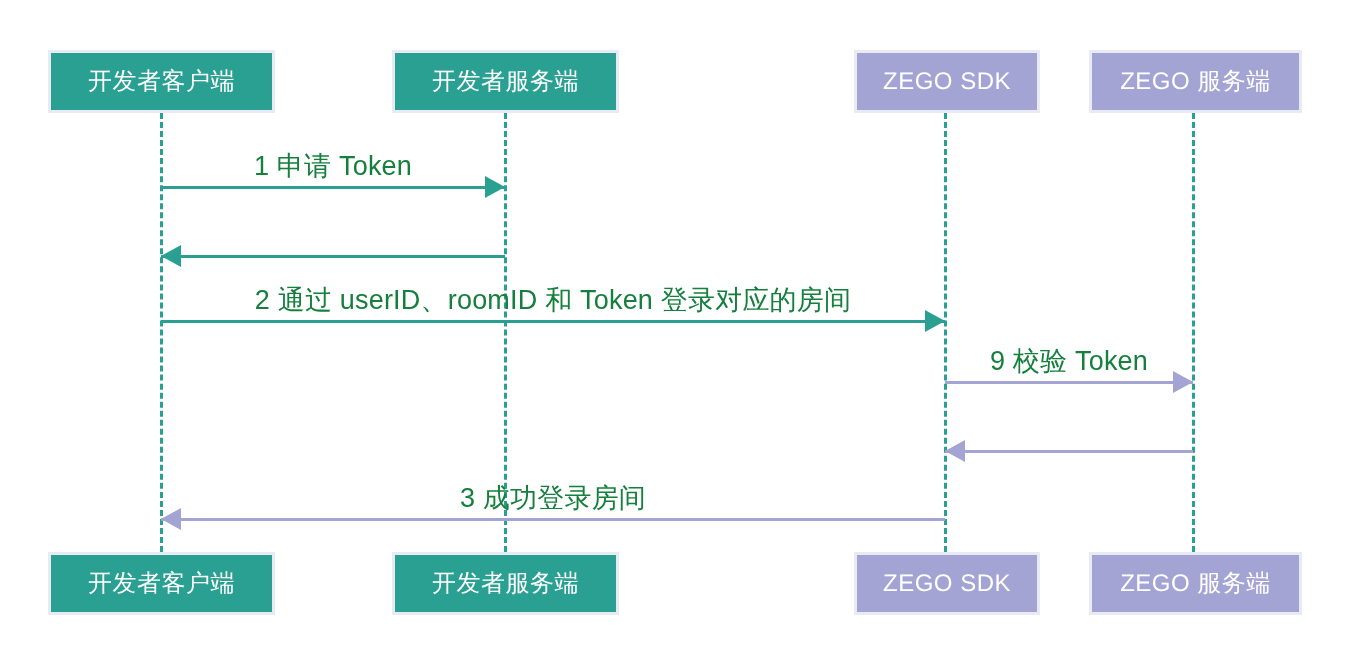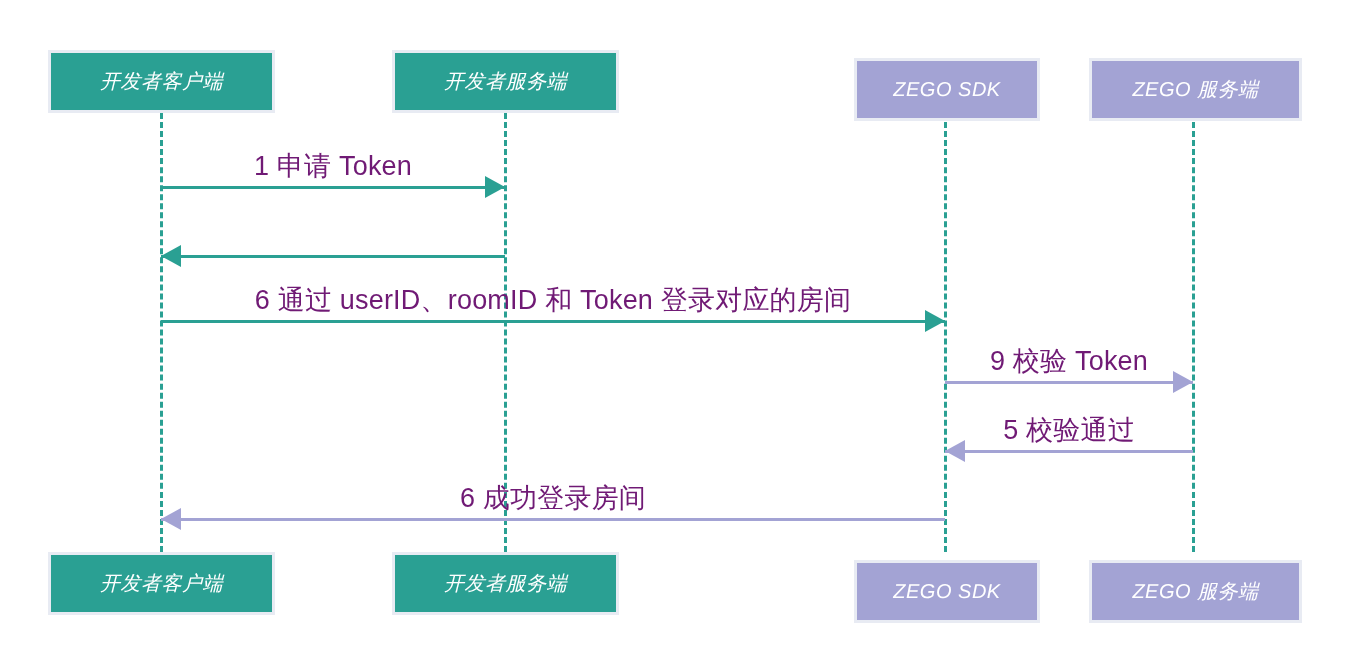--- a/index.html
+++ b/index.html
@@ -17,34 +17,32 @@
     background: #ffffff;
     overflow: hidden;
   }
   .lifeline-box {
     position: absolute;
     box-sizing: border-box;
     display: flex;
     align-items: center;
     justify-content: center;
     color: #ffffff;
-    font-size: 20px;
+    font-size: 24px;
     line-height: 1;
     letter-spacing: 0.5px;
     white-space: nowrap;
     border: 3px solid #e8ebf3;
     text-rendering: geometricPrecision;
-    font-style: italic;
   }
   .lifeline-box.teal {
     background: #2aa093;
   }
   .lifeline-box.purple {
     background: #a3a3d4;
-    margin-top: 8px;
   }
   .lifeline {
     position: absolute;
     width: 0;
     border-left: 3px dashed #2aa093;
   }
   .msg {
     position: absolute;
     height: 0;
   }
@@ -76,21 +74,21 @@
   }
   .msg.purple.right .head {
     border-left-color: #a3a3d4;
   }
   .msg.purple.left .head {
     border-right-color: #a3a3d4;
   }
   .msg-label {
     position: absolute;
     font-size: 27px;
-    color: #701a75;
+    color: #15803d;
     white-space: nowrap;
     line-height: 1;
     text-align: center;
     letter-spacing: 0.2px;
   }
 </style>
 </head>
 <body>
 
 <div id="diagram-root">
@@ -112,29 +110,28 @@
     </div>
     <div class="msg-label" style="left: 161px; width: 344px; top: 153px;">1 申请 Token</div>
     <div class="msg left" style="left: 161px; top: 255px; width: 344px;">
       <div class="line" style="width: 344px;"></div>
       <div class="head" style="left: 0px;"></div>
     </div>
     <div class="msg right" style="left: 161px; top: 320px; width: 784px;">
       <div class="line" style="width: 784px;"></div>
       <div class="head" style="left: 764px;"></div>
     </div>
-    <div class="msg-label" style="left: 161px; width: 784px; top: 287px;">6 通过 userID、roomID 和 Token 登录对应的房间</div>
+    <div class="msg-label" style="left: 161px; width: 784px; top: 287px;">2 通过 userID、roomID 和 Token 登录对应的房间</div>
     <div class="msg right purple" style="left: 945px; top: 381px; width: 248px;">
       <div class="line" style="width: 248px;"></div>
       <div class="head" style="left: 228px;"></div>
     </div>
     <div class="msg-label" style="left: 945px; width: 248px; top: 348px;">9 校验 Token</div>
     <div class="msg left purple" style="left: 945px; top: 450px; width: 248px;">
       <div class="line" style="width: 248px;"></div>
       <div class="head" style="left: 0px;"></div>
     </div>
-    <div class="msg-label" style="left: 945px; width: 248px; top: 417px;">5 校验通过</div>
     <div class="msg left purple" style="left: 161px; top: 518px; width: 784px;">
       <div class="line" style="width: 784px;"></div>
       <div class="head" style="left: 0px;"></div>
     </div>
-    <div class="msg-label" style="left: 161px; width: 784px; top: 485px;">6 成功登录房间</div>
+    <div class="msg-label" style="left: 161px; width: 784px; top: 485px;">3 成功登录房间</div>
   </div>
 
 </body></html>

